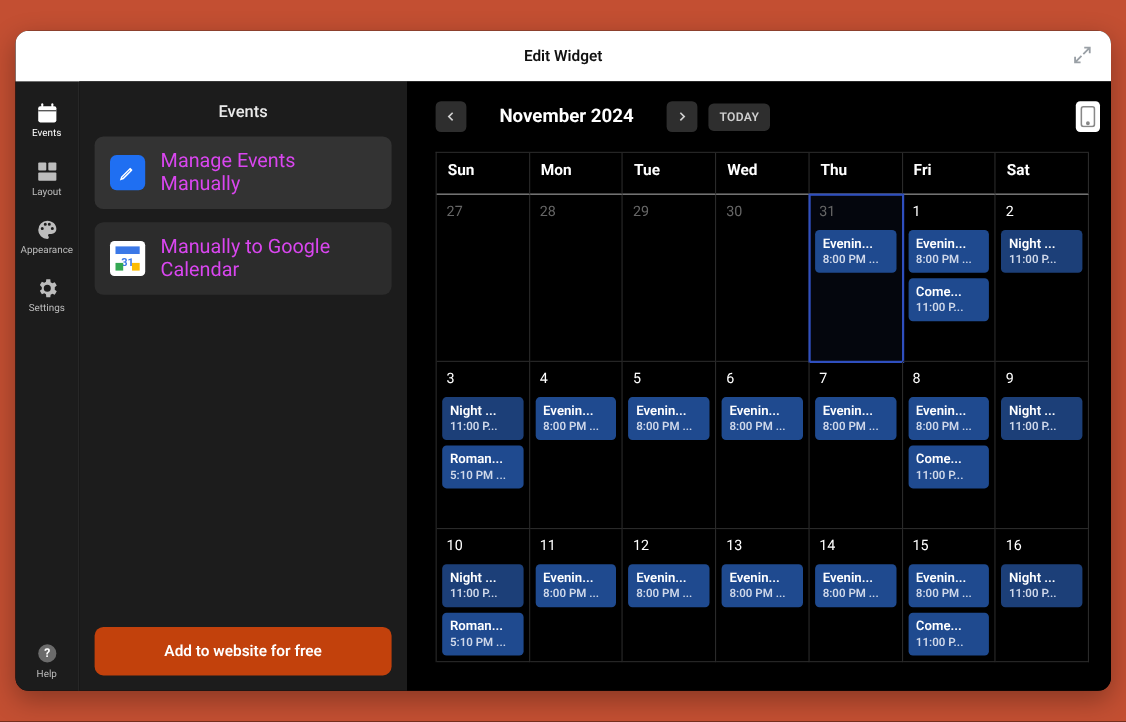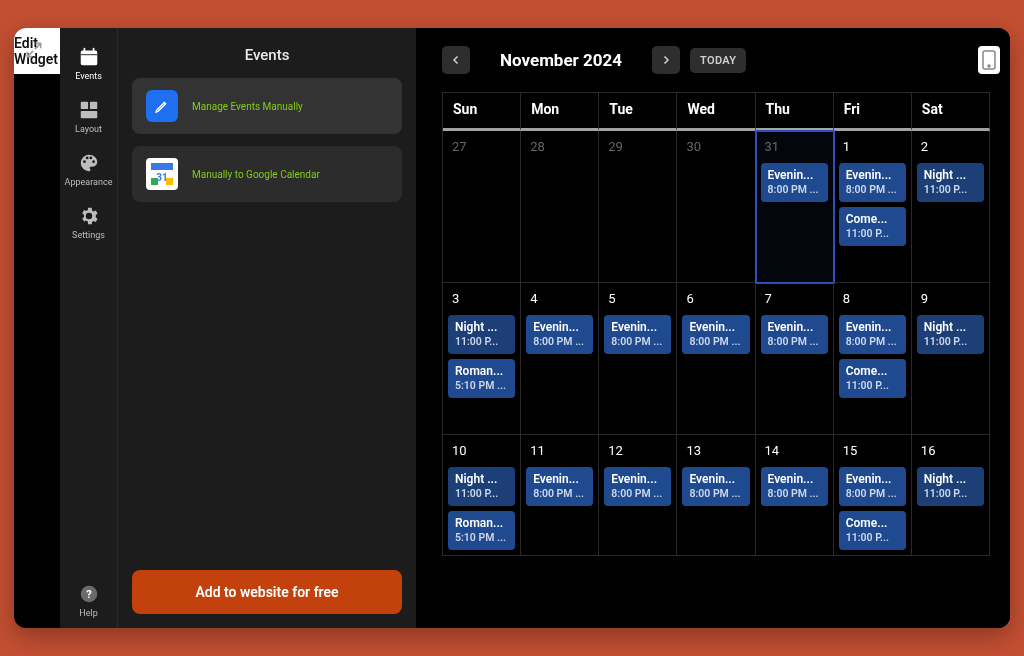--- a/index.html
+++ b/index.html
@@ -1,46 +1,46 @@
 <!DOCTYPE html>
 <html><head>
 <meta charset="utf-8">
 <style>
 * { box-sizing: border-box; margin: 0; padding: 0; font-family: -apple-system, BlinkMacSystemFont, "Segoe UI", Roboto, Helvetica, Arial, sans-serif; }
 body { background: #c34f32; width: 1024px; height: 656px; overflow: hidden; position: relative; }
-.window { position: absolute; top: 28px; left: 14px; right: 14px; bottom: 28px; background: #000; border-radius: 12px; overflow: hidden; display: flex; flex-direction: row; box-shadow: 0 8px 24px rgba(0,0,0,0.3); }
+.window { position: absolute; top: 28px; left: 14px; right: 14px; bottom: 28px; background: #000; border-radius: 12px; overflow: hidden; display: flex; flex-direction: column; box-shadow: 0 8px 24px rgba(0,0,0,0.3); }
 .titlebar { background: #fff; height: 46px; flex: 0 0 46px; display: flex; align-items: center; justify-content: center; position: relative; }
 .titlebar-text { font-size: 14px; font-weight: 600; color: #111; }
 .expand-icon { position: absolute; right: 16px; top: 12px; width: 20px; height: 20px; color: #9aa0a6; cursor: pointer; }
 .body { flex: 1; display: flex; min-height: 0; }
 .rail { width: 58px; background: #1c1c1c; border-right: 1px solid #2a2a2a; display: flex; flex-direction: column; align-items: center; padding-top: 10px; }
 .rail-item { width: 100%; display: flex; flex-direction: column; align-items: center; padding: 8px 0 10px; cursor: pointer; color: #bdbdbd; }
 .rail-item.active { color: #fff; }
 .rail-item svg { width: 22px; height: 22px; }
 .rail-item .lbl { font-size: 9px; margin-top: 3px; }
 .rail-spacer { flex: 1; }
 .sidepanel { width: 298px; background: #1c1c1c; display: flex; flex-direction: column; position: relative; }
 .sidepanel-title { text-align: center; color: #eaeaea; font-size: 15px; font-weight: 500; padding: 18px 0 14px; }
 .options { padding: 0 14px; display: flex; flex-direction: column; gap: 12px; }
 .opt { display: flex; align-items: center; gap: 14px; padding: 12px 14px; border-radius: 8px; background: #2c2c2c; cursor: pointer; }
 .opt.selected { background: #333; }
 .opt-ico { width: 32px; height: 32px; border-radius: 6px; display: flex; align-items: center; justify-content: center; flex: 0 0 32px; }
 .opt-ico.manual { background: #1f6ff2; }
 .opt-ico.gcal { background: #fff; border-radius: 4px; position: relative; overflow: hidden; }
-.opt-txt { color: #84cc16; font-size: 10px; }
+.opt-txt { color: #d946ef; font-size: 18px; }
 .sidepanel-footer { margin-top: auto; padding: 14px; }
 .cta { width: 100%; background: #c2410c; color: #fff; border: none; border-radius: 8px; padding: 14px 0; font-size: 14px; font-weight: 600; cursor: pointer; }
 .main { flex: 1; background: #000; display: flex; flex-direction: column; padding: 18px 20px 0 26px; position: relative; min-width: 0; }
 .cal-header { display: flex; align-items: center; gap: 10px; }
 .navbtn { width: 28px; height: 28px; background: #2e2e2e; border-radius: 5px; display: flex; align-items: center; justify-content: center; cursor: pointer; color: #cfcfcf; }
 .month { color: #fff; font-size: 17px; font-weight: 700; margin: 0 20px; }
 .today-btn { background: #2e2e2e; color: #cfcfcf; font-size: 11px; font-weight: 600; padding: 6px 10px; border-radius: 5px; cursor: pointer; margin-left: 0; letter-spacing: 0.3px; }
 .device-icon { position: absolute; right: 10px; top: 18px; width: 22px; height: 28px; background: #fff; border-radius: 4px; display: flex; align-items: center; justify-content: center; color: #999; cursor: pointer; }
 .grid { margin-top: 18px; display: grid; grid-template-columns: repeat(7, 1fr); border-top: 1px solid #2a2a2a; border-left: 1px solid #2a2a2a; }
-.dowcell { border-right: 1px solid #2a2a2a; border-bottom: 3px solid #a3a3a3; padding: 8px 10px; color: #fff; font-size: 14px; font-weight: 700; height: 38px; }
+.dowcell { border-right: 1px solid #2a2a2a; border-bottom: 1px solid #a3a3a3; padding: 8px 10px; color: #fff; font-size: 14px; font-weight: 700; height: 38px; }
 .daycell { border-right: 1px solid #2a2a2a; border-bottom: 1px solid #2a2a2a; padding: 6px 5px 5px; min-height: 152px; position: relative; display: flex; flex-direction: column; gap: 5px; }
 .daycell.short { min-height: 120px; }
 .daycell.today { outline: 2px solid #2f4fbf; outline-offset: -1px; background: rgba(40,60,130,0.1); }
 .daynum { font-size: 13px; color: #fff; padding: 2px 4px 4px; }
 .daynum.other { color: #666; }
 .event { background: #1f4a8f; border-radius: 4px; padding: 5px 7px 6px; display: flex; flex-direction: column; overflow: hidden; cursor: pointer; }
 .event.night { background: #1c3f78; }
 .ev-title { color: #fff; font-size: 12px; font-weight: 600; white-space: nowrap; overflow: hidden; text-overflow: ellipsis; }
 .ev-time { color: #cfd8ea; font-size: 10.5px; font-weight: 600; white-space: nowrap; overflow: hidden; text-overflow: ellipsis; margin-top: 1px; }
 </style>

